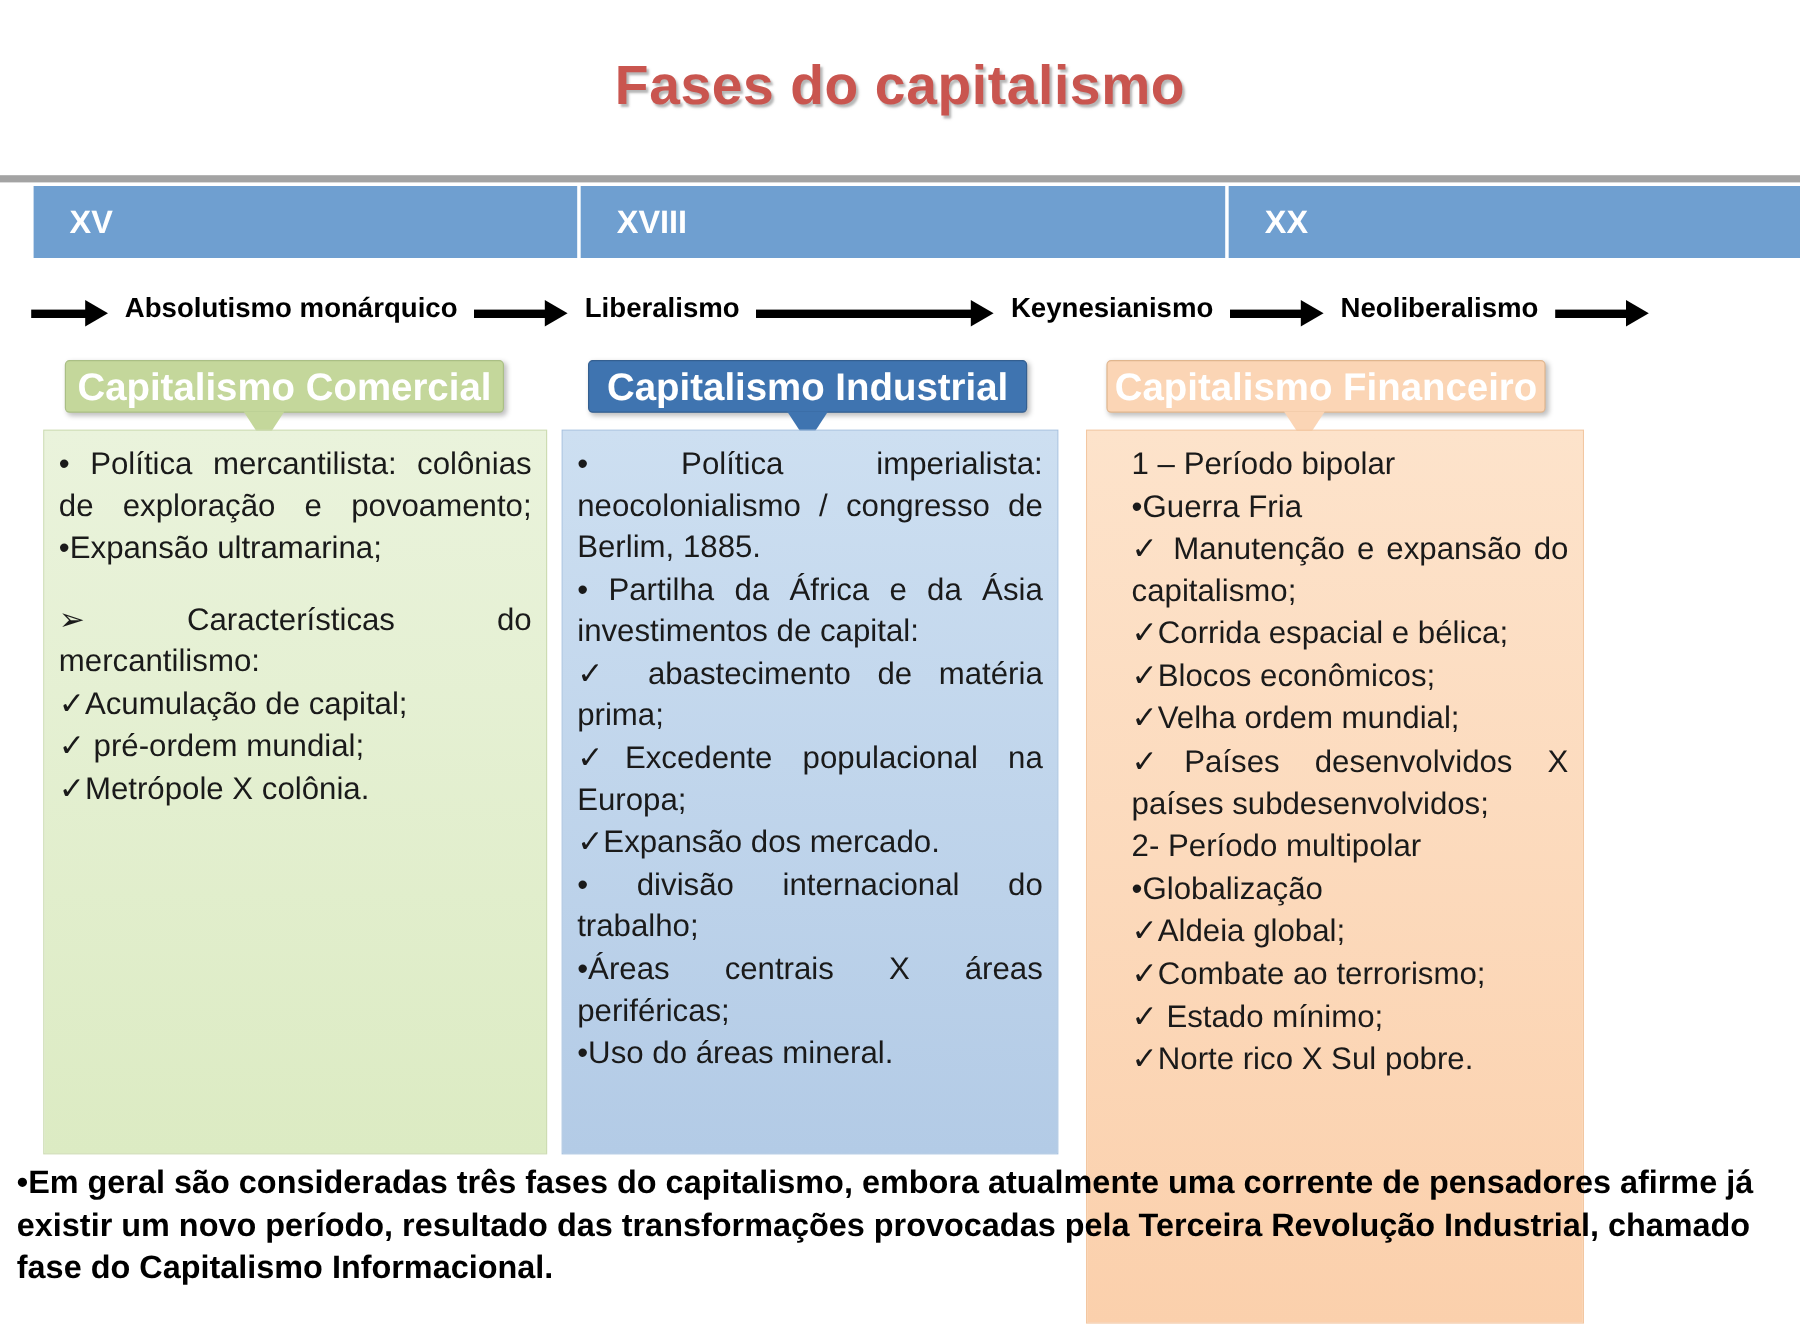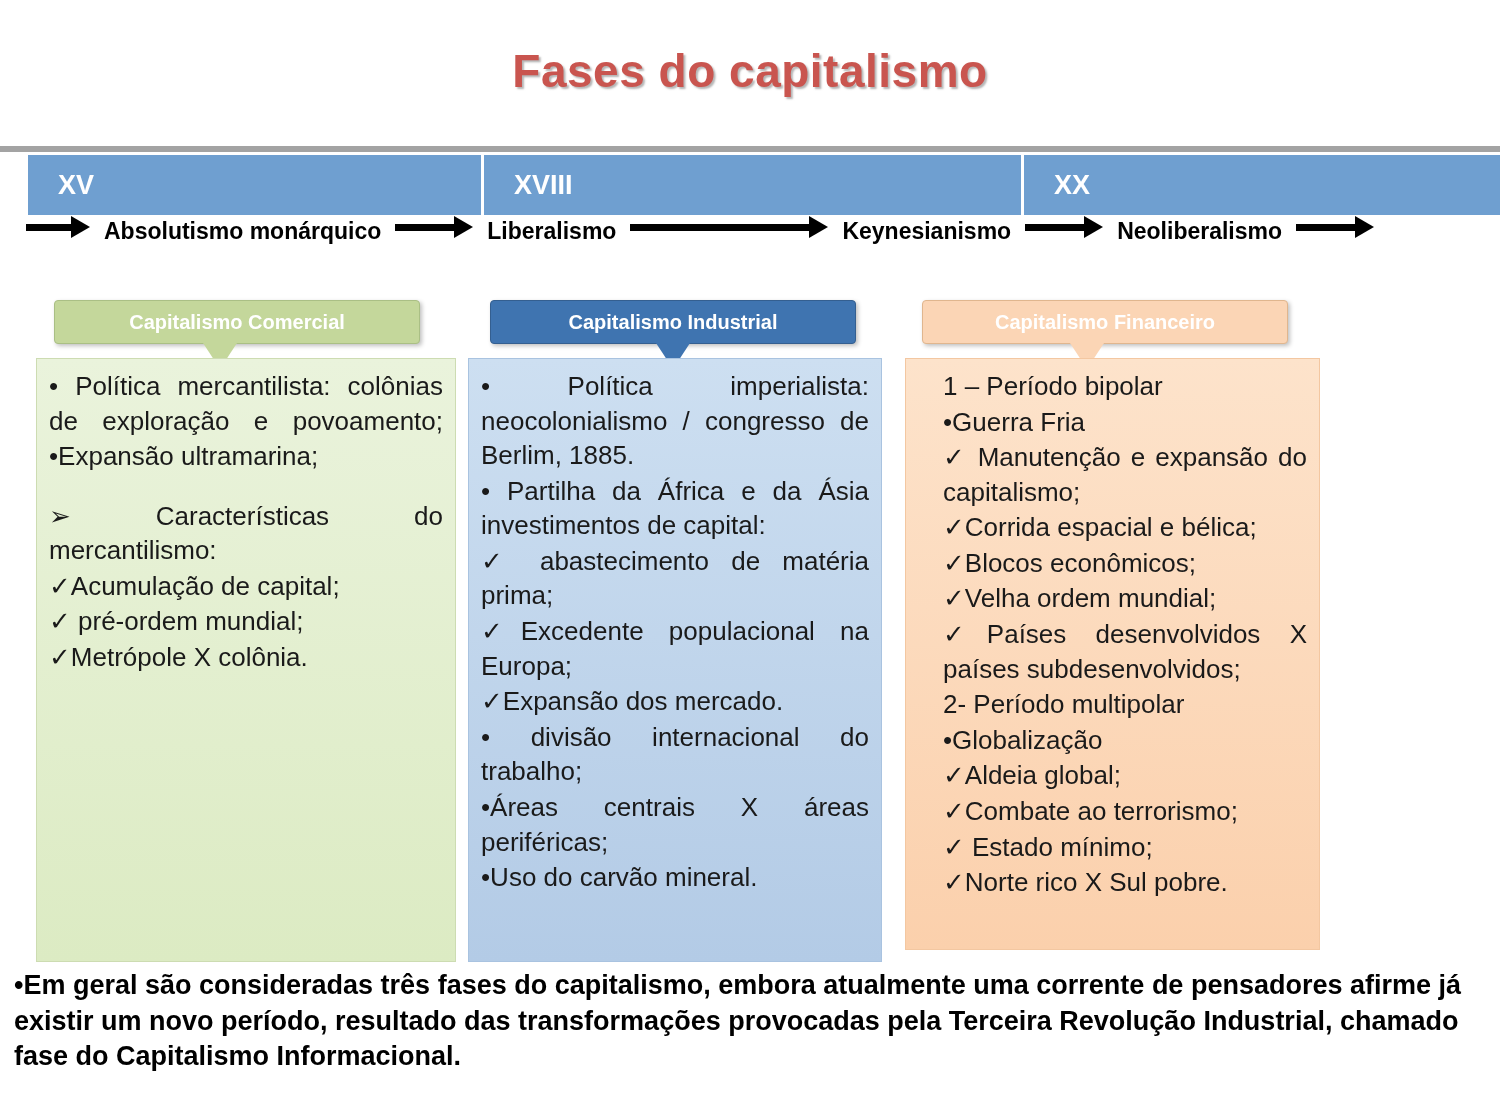--- a/index.html
+++ b/index.html
@@ -70,21 +70,21 @@
   .c3 { width: 504px; }
 
   
   .phase-row {
     position: absolute;
     left: 0;
     top: 218px;
     width: 1500px;
     height: 52px;
     display: flex;
-    align-items: flex-start;
+    align-items: flex-end;
   }
   .arrow {
     position: relative;
     height: 18px;
     display: flex;
     align-items: center;
     flex: none;
   }
   .arrow .shaft {
     height: 7px;
@@ -106,21 +106,21 @@
   }
 
   
   .callout {
     position: absolute;
     height: 44px;
     border-radius: 4px;
     display: flex;
     align-items: center;
     justify-content: center;
-    font-size: 20px;
+    font-size: 32px;
     font-weight: bold;
     box-sizing: border-box;
     box-shadow: 2px 2px 4px rgba(0,0,0,0.25);
   }
   .callout-tail {
     position: absolute;
     width: 0; height: 0;
     border-left: 17px solid transparent;
     border-right: 17px solid transparent;
     border-top-width: 26px;
@@ -163,21 +163,21 @@
     left: 36px; width: 420px; height: 604px;
     background: linear-gradient(to bottom, #eaf3dc, #dcebc3);
     border: 1px solid #cddcb2;
   }
   #box-industrial {
     left: 468px; width: 414px; height: 604px;
     background: linear-gradient(to bottom, #cddff1, #b3cbe6);
     border: 1px solid #a9c3e0;
   }
   #box-financeiro {
-    left: 905px; width: 415px; height: 592px;
+    left: 905px; width: 415px; height: 745px;
     background: linear-gradient(to bottom, #fde3cb, #fbd0ac);
     border: 1px solid #f3c7a1;
     padding-left: 37px;
   }
   .content-box p {
     margin: 0 0 1px 0;
   }
   .just { text-align: justify; text-align-last: justify; }
   .just-last-left { text-align: justify; }
   .spacer { height: 24px; }
@@ -256,21 +256,21 @@
   </div>
 
   <div class="content-box" id="box-industrial">
     <p class="just-last-left">• Política imperialista: neocolonialismo / congresso de Berlim, 1885.</p>
     <p class="just-last-left">• Partilha da África e da Ásia investimentos de capital:</p>
     <p class="just-last-left">✓ abastecimento de matéria prima;</p>
     <p class="just-last-left">✓Excedente populacional na Europa;</p>
     <p>✓Expansão dos mercado.</p>
     <p class="just-last-left">• divisão internacional do trabalho;</p>
     <p class="just-last-left">•Áreas centrais X áreas periféricas;</p>
-    <p>•Uso do carvão mineral.</p>
+    <p>•Uso do áreas mineral.</p>
   </div>
 
   <div class="content-box" id="box-financeiro">
     <p>1 – Período bipolar</p>
     <p>•Guerra Fria</p>
     <p class="just-last-left">✓ Manutenção e expansão do capitalismo;</p>
     <p>✓Corrida espacial e bélica;</p>
     <p>✓Blocos econômicos;</p>
     <p>✓Velha ordem mundial;</p>
     <p class="just-last-left">✓Países desenvolvidos X países subdesenvolvidos;</p>

